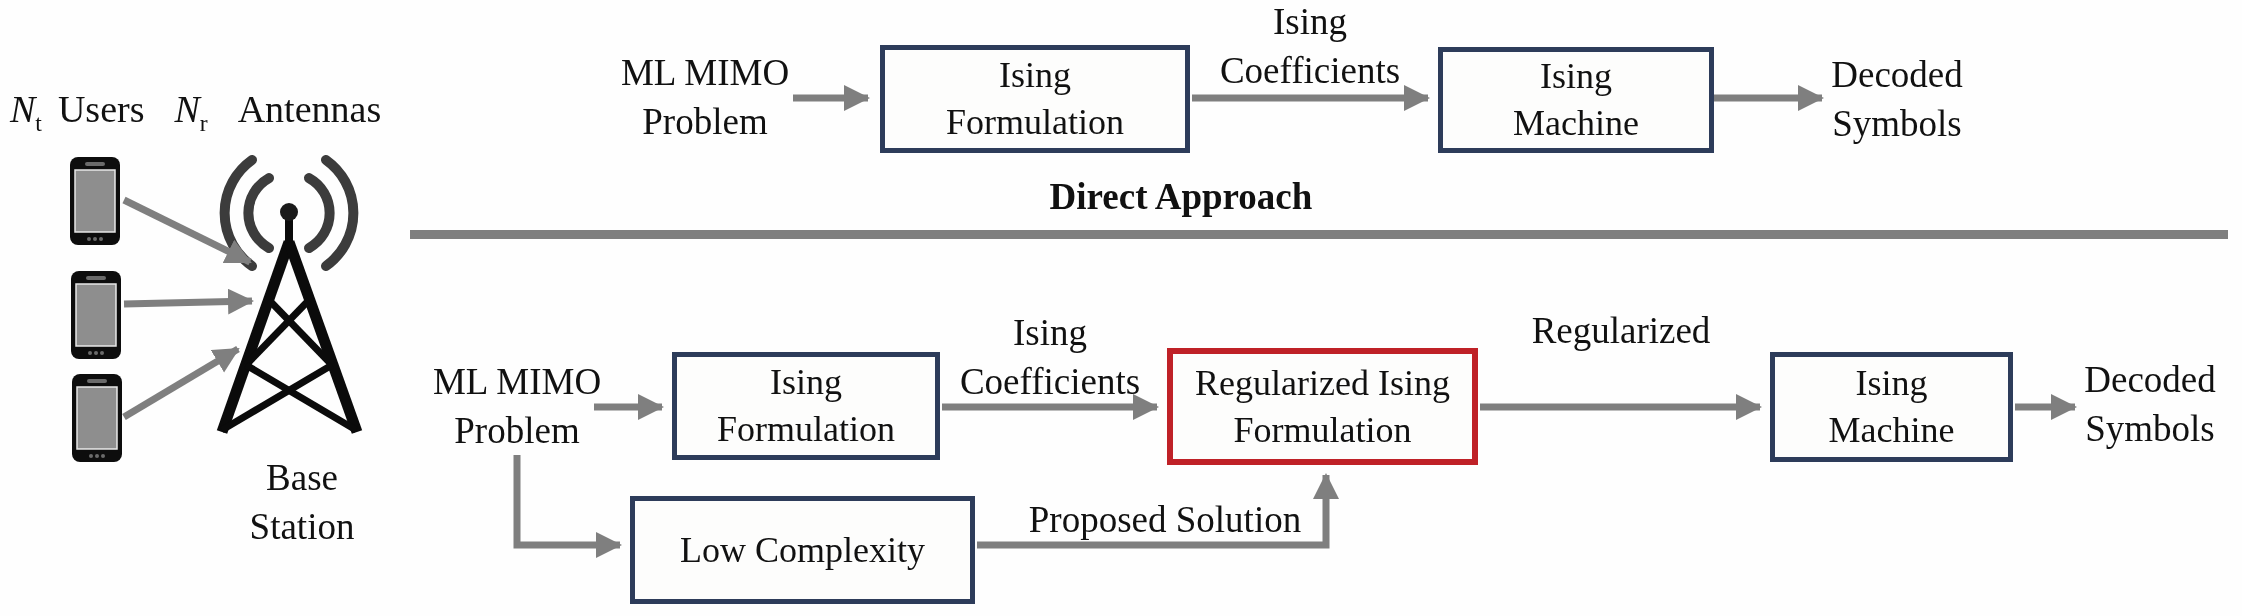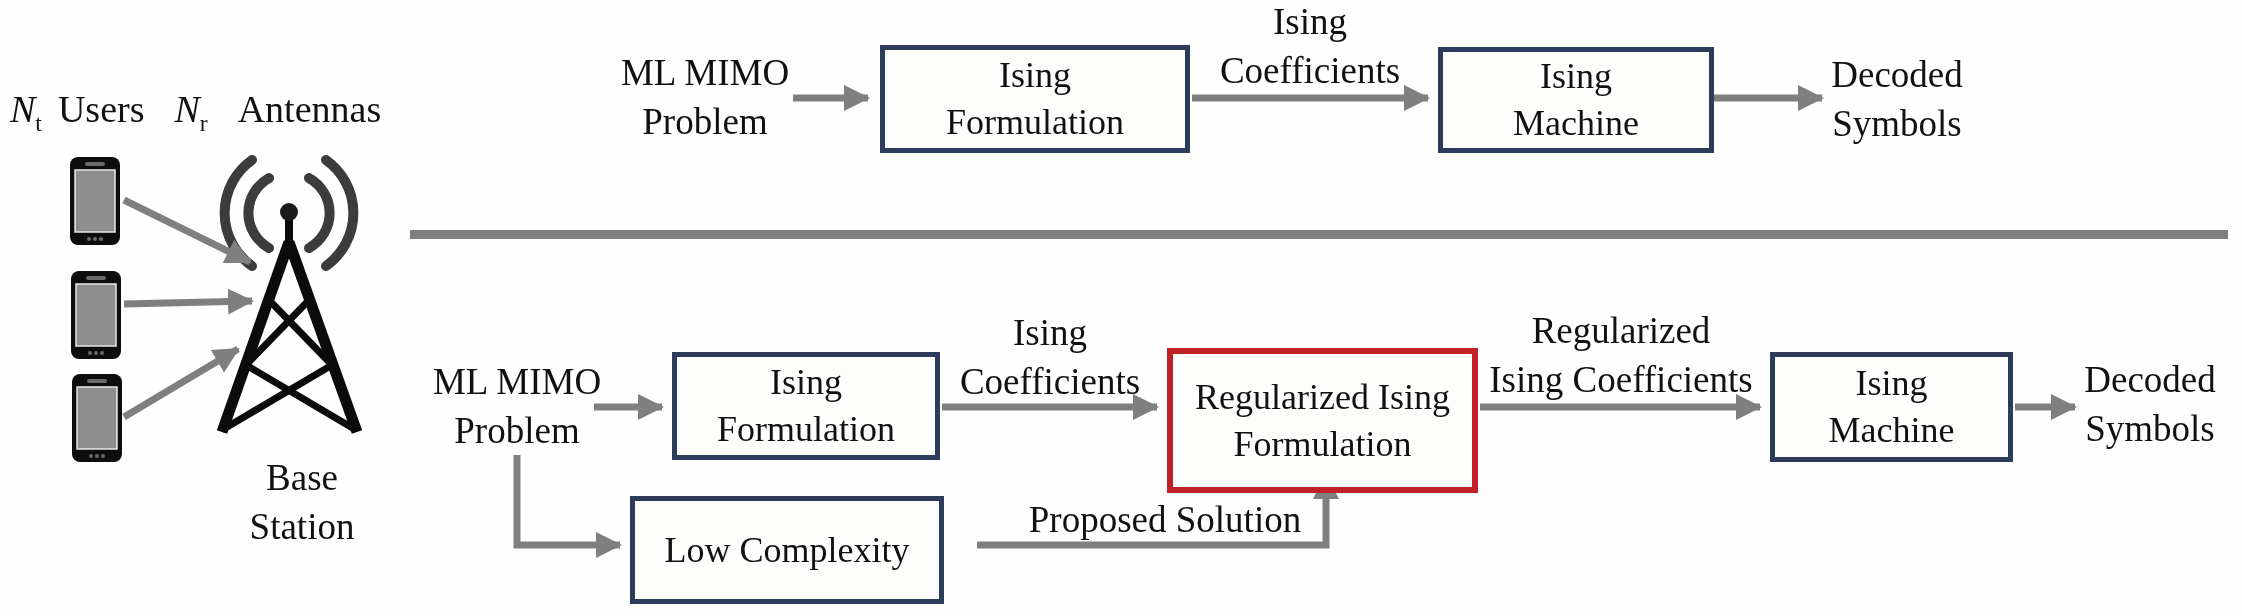--- a/index.html
+++ b/index.html
@@ -159,58 +159,58 @@
   <div class="box" style="left:1438px;top:47px;width:276px;height:106px;">
     <div>Ising</div>
     <div>Machine</div>
   </div>
 
   <div class="abs txt" style="left:1787px;top:50px;width:220px;">
     <div>Decoded</div>
     <div>Symbols</div>
   </div>
 
+  <div class="heading" style="left:931px;top:177px;width:500px;">Direct Approach</div>
 
   <div class="divider"></div>
 
 
   <div class="abs txt" style="left:407px;top:357px;width:220px;">
     <div>ML MIMO</div>
     <div>Problem</div>
   </div>
 
   <div class="box" style="left:672px;top:352px;width:268px;height:108px;">
     <div>Ising</div>
     <div>Formulation</div>
   </div>
 
   <div class="abs txt" style="left:940px;top:308px;width:220px;">
     <div>Ising</div>
     <div>Coefficients</div>
   </div>
 
-  <div class="box red" style="left:1167px;top:348px;width:311px;height:145px;text-align:center;">
+  <div class="box red" style="left:1167px;top:348px;width:311px;height:117px;text-align:center;">
     <div>Regularized Ising</div>
     <div>Formulation</div>
   </div>
 
   <div class="abs txt" style="left:1471px;top:306px;width:300px;">
     <div>Regularized</div>
-    <div>Ising Coefficients</div>
   </div>
 
   <div class="box" style="left:1770px;top:352px;width:243px;height:110px;">
     <div>Ising</div>
     <div>Machine</div>
   </div>
 
   <div class="abs txt" style="left:2045px;top:355px;width:210px;">
     <div>Decoded</div>
     <div>Symbols</div>
   </div>
 
-  <div class="box" style="left:630px;top:496px;width:314px;height:108px;">
+  <div class="box" style="left:630px;top:496px;width:345px;height:108px;">
     <div>Low Complexity</div>
   </div>
 
   <div class="abs txt" style="left:1015px;top:495px;width:300px;">Proposed Solution</div>
 
 </div>
 
 </body></html>

